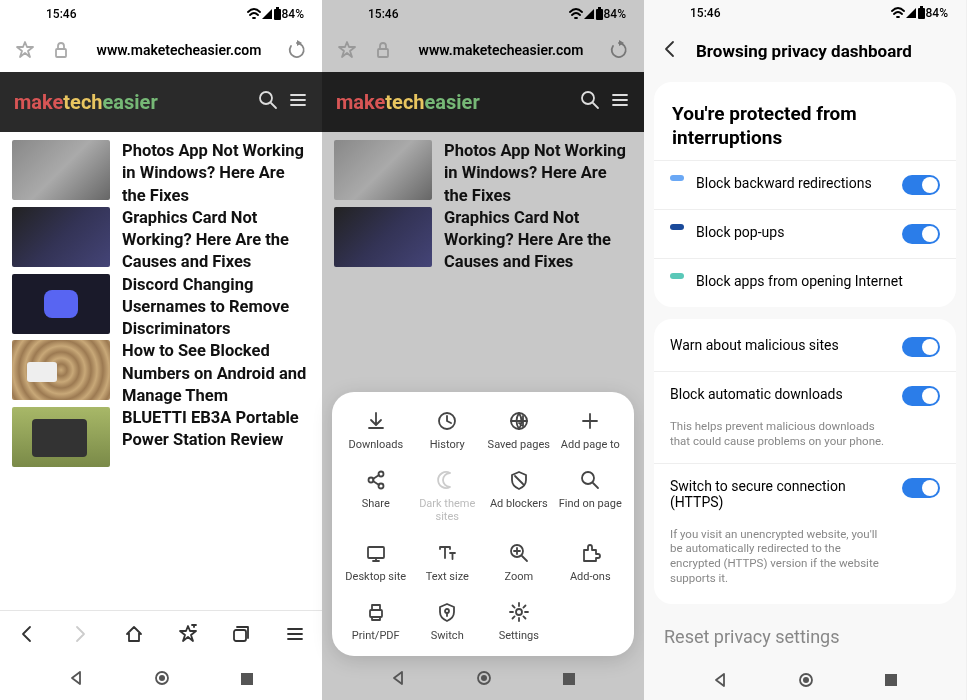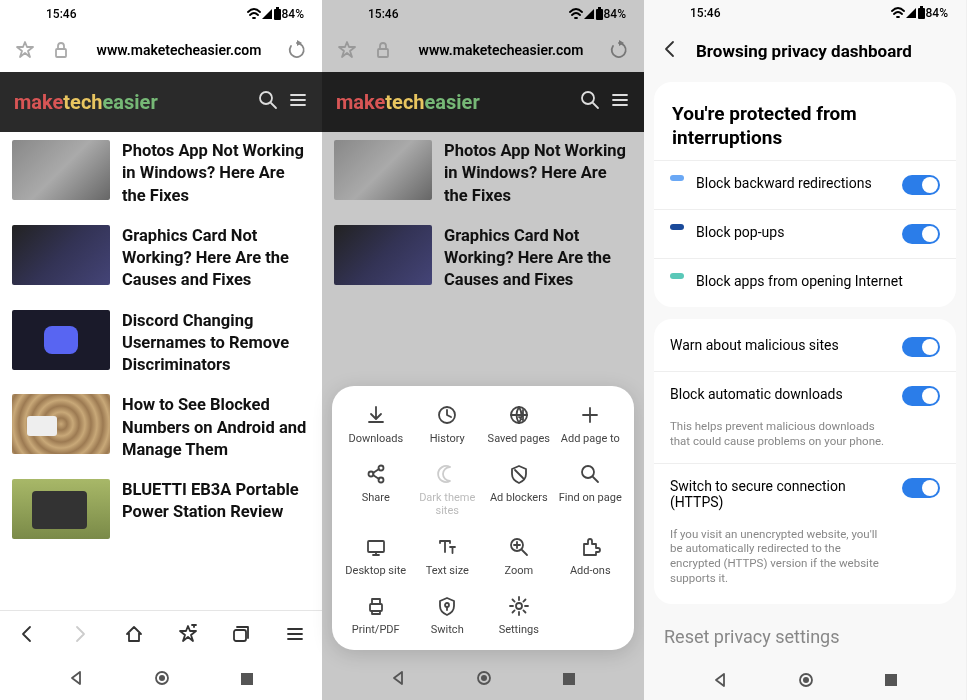--- a/index.html
+++ b/index.html
@@ -18,38 +18,38 @@
 .icon-btn { width: 22px; height: 22px; display: flex; align-items: center; justify-content: center; color: #888; }
 
 .site-header { height: 60px; background: #2a2a2a; display: flex; align-items: center; padding: 16px 14px; gap: 10px; }
 .logo { font-size: 20px; font-weight: 700; }
 .logo .c1 { color: #d85555; }
 .logo .c2 { color: #e8c560; }
 .logo .c3 { color: #76b876; }
 .site-header .sp { flex: 1; }
 .site-header svg { stroke: #ddd; }
 
-.articles { flex: 1; overflow: hidden; padding: 8px 12px; display: flex; flex-direction: column; gap: 18px; }
+.articles { flex: 1; overflow: hidden; padding: 8px 12px; display: flex; flex-direction: column; }
 .article { display: flex; gap: 12px; align-items: flex-start; }
 .thumb { width: 98px; height: 60px; background: #555; border-radius: 2px; flex-shrink: 0; background-size: cover; }
 .thumb1 { background: linear-gradient(135deg,#888,#aaa,#666); }
 .thumb2 { background: linear-gradient(135deg,#222,#335,#447); }
 .thumb3 { background: #1a1a2a; display:flex;align-items:center;justify-content:center; }
 .thumb3::after { content:''; width:34px; height:28px; background:#5865f2; border-radius:8px; }
 .thumb4 { background: repeating-radial-gradient(circle,#c8a878,#9c7a52 6px,#c8a878 12px); position:relative; }
 .thumb4::after{content:'';position:absolute;top:22px;left:15px;width:30px;height:20px;background:#eee;border-radius:3px;}
 .thumb5 { background: linear-gradient(#a8b868,#7a8a48); position:relative;}
 .thumb5::after{content:'';position:absolute;top:12px;left:20px;width:55px;height:38px;background:#333;border-radius:4px;}
 .article-title { font-size: 16.5px; font-weight: 700; line-height: 1.35; color: #111; }
 
 .bottom-nav { height: 50px; border-top: 1px solid #e5e5e5; display: flex; align-items: center; justify-content: space-around; background: #fff; }
 .sys-nav { height: 40px; display: flex; align-items: center; justify-content: center; gap: 70px; }
 
 
-.sheet { position: absolute; left: 10px; right: 10px; bottom: 50px; background: #fff; border-radius: 22px; padding: 18px 10px 14px; box-shadow: 0 4px 20px rgba(0,0,0,0.15); }
+.sheet { position: absolute; left: 10px; right: 10px; bottom: 44px; background: #fff; border-radius: 22px; padding: 18px 10px 14px; box-shadow: 0 4px 20px rgba(0,0,0,0.15); }
 .grid { display: grid; grid-template-columns: repeat(4, 1fr); gap: 18px 4px; }
 .gi { display: flex; flex-direction: column; align-items: center; gap: 6px; }
 .gi .lbl { font-size: 11px; text-align: center; color: #444; line-height: 1.2; }
 .gi.dis .lbl { color: #bbb; }
 .gi.dis svg { stroke: #ccc; }
 .gi svg { stroke: #444; }
 
 
 .settings-header { height: 55px; display: flex; align-items: center; padding: 0 16px; gap: 16px; }
 .settings-header .ttl { font-size: 17px; font-weight: 700; }

